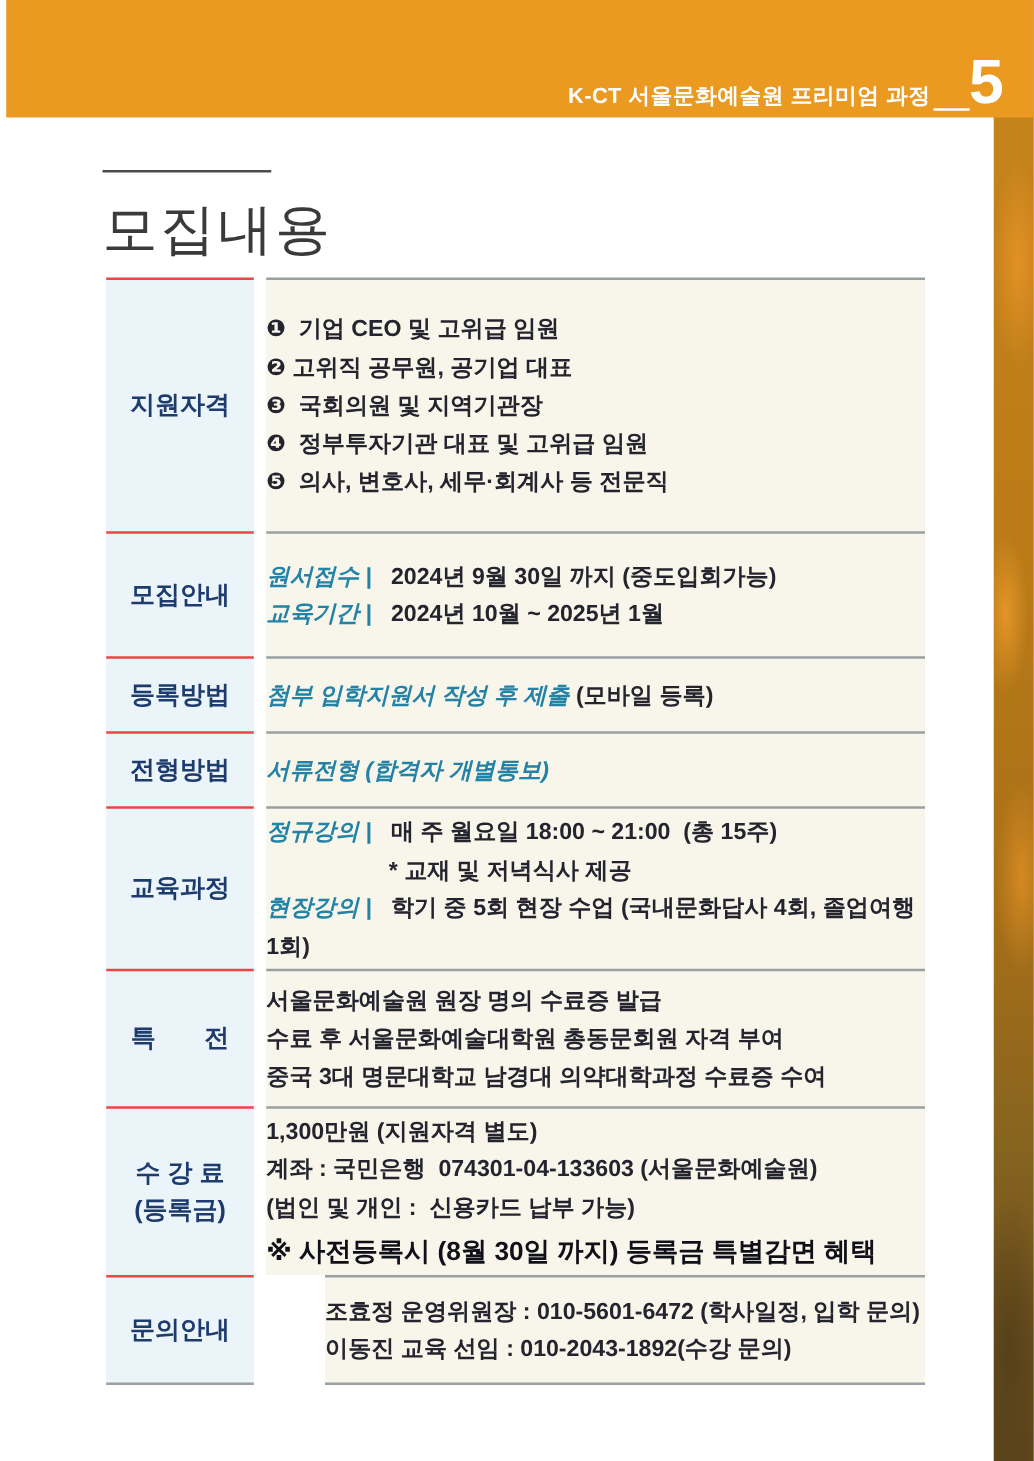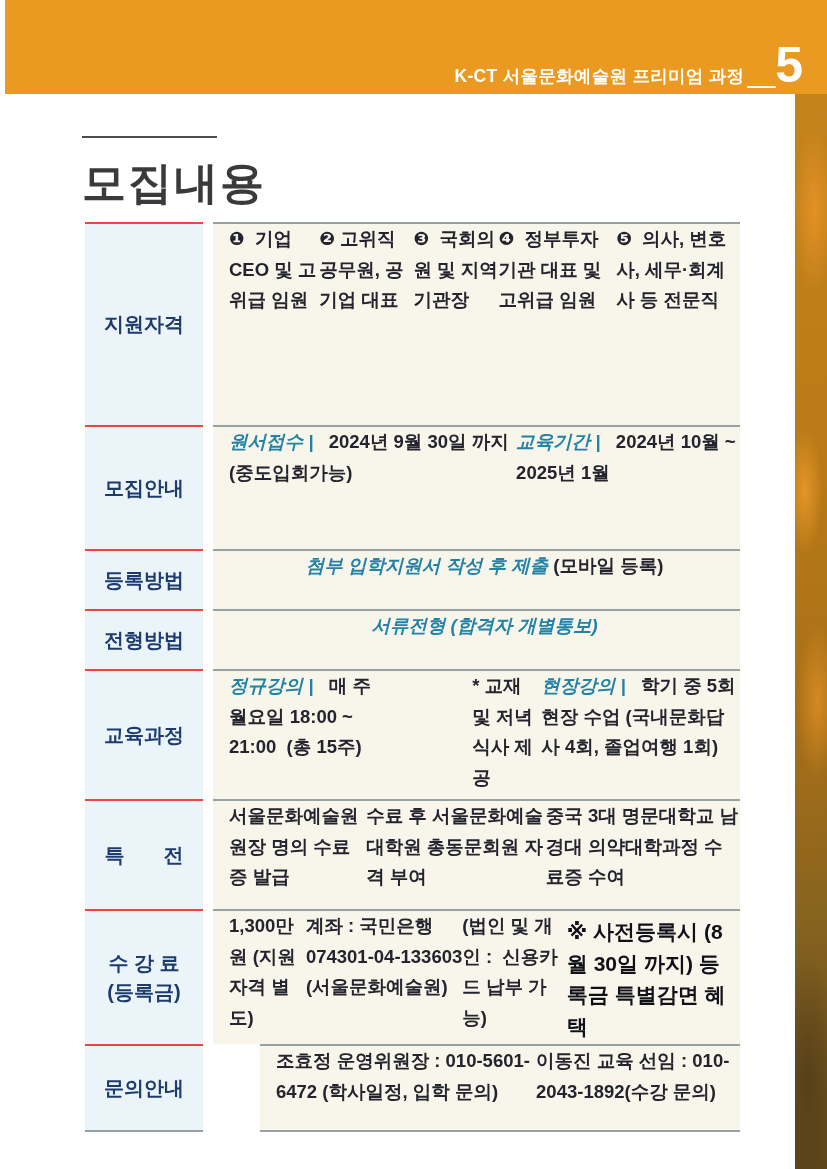--- a/index.html
+++ b/index.html
@@ -37,35 +37,35 @@
       radial-gradient(ellipse 30px 120px at 60% 18%, rgba(235,150,40,.8), rgba(235,150,40,0) 70%),
       radial-gradient(ellipse 26px 90px at 30% 42%, rgba(238,156,44,.8), rgba(238,156,44,0) 70%),
       radial-gradient(ellipse 30px 110px at 70% 60%, rgba(230,148,40,.7), rgba(230,148,40,0) 70%),
       radial-gradient(ellipse 40px 160px at 40% 92%, rgba(70,52,22,.55), rgba(70,52,22,0) 75%),
       linear-gradient(180deg,#c8851d 0%,#b97a17 40%,#a86f18 62%,#87641f 78%,#6b4f1e 92%,#5e451a 100%);
   }
   
   .title-block{position:absolute;top:136px;left:82px;z-index:4;}
   .title-rule{width:135px;height:2px;background:#4c4c4c;margin-bottom:16px;}
   .section-title{
-    margin:0;font-size:44px;font-weight:700;color:#3a3a3c;letter-spacing:2px;
+    margin:0;font-size:44px;font-weight:400;color:#3a3a3c;letter-spacing:2px;
   }
   
   .table{position:absolute;top:222px;left:85px;width:655px;z-index:4;}
   .row{display:flex;}
   .cell-label{
     width:118px;flex:none;background:#eaf4f9;
     border-top:2px solid #ef4444;
     display:flex;flex-direction:column;justify-content:center;align-items:center;
   }
   .cell-content{
     flex:1;margin-left:10px;background:#f8f6ea;
     border-top:2px solid #97a1a1;
-    display:flex;flex-direction:row;justify-content:center;
-    padding-left:16px;box-sizing:border-box;
+    display:flex;flex-direction:column;justify-content:center;
+    box-sizing:border-box;
   }
   .row:last-child .cell-label,
   .row:last-child .cell-content{border-bottom:2px solid #97a1a1;}
   .label-line{
     font-size:20px;font-weight:700;color:#1d3b6d;line-height:29px;white-space:pre;
   }
   .line{font-size:18.5px;line-height:30.5px;color:#23242e;font-weight:600;}
   .seg{white-space:pre-wrap;}
   .seg-dark{color:#23242e;}
   .seg-teal{color:#2482a6;font-weight:700;font-style:italic;}
@@ -95,21 +95,21 @@
         <div class="label-line">지원자격</div>
       </div>
       <div class="cell-content">
         <div class="line"><span class="seg seg-dark">❶  기업 CEO 및 고위급 임원</span></div>
         <div class="line"><span class="seg seg-dark">❷ 고위직 공무원, 공기업 대표</span></div>
         <div class="line"><span class="seg seg-dark">❸  국회의원 및 지역기관장</span></div>
         <div class="line"><span class="seg seg-dark">❹  정부투자기관 대표 및 고위급 임원</span></div>
         <div class="line"><span class="seg seg-dark">❺  의사, 변호사, 세무·회계사 등 전문직</span></div>
       </div>
     </div>
-    <div class="row" style="height: 124px;">
+    <div class="row" style="height: 100px;">
       <div class="cell-label">
         <div class="label-line">모집안내</div>
       </div>
       <div class="cell-content">
         <div class="line"><span class="seg seg-teal">원서접수 |</span><span class="seg seg-dark">   2024년 9월 30일 까지 (중도입회가능)</span></div>
         <div class="line"><span class="seg seg-teal">교육기간 |</span><span class="seg seg-dark">   2024년 10월 ~ 2025년 1월</span></div>
       </div>
     </div>
     <div class="row" style="height: 60px;">
       <div class="cell-label">

